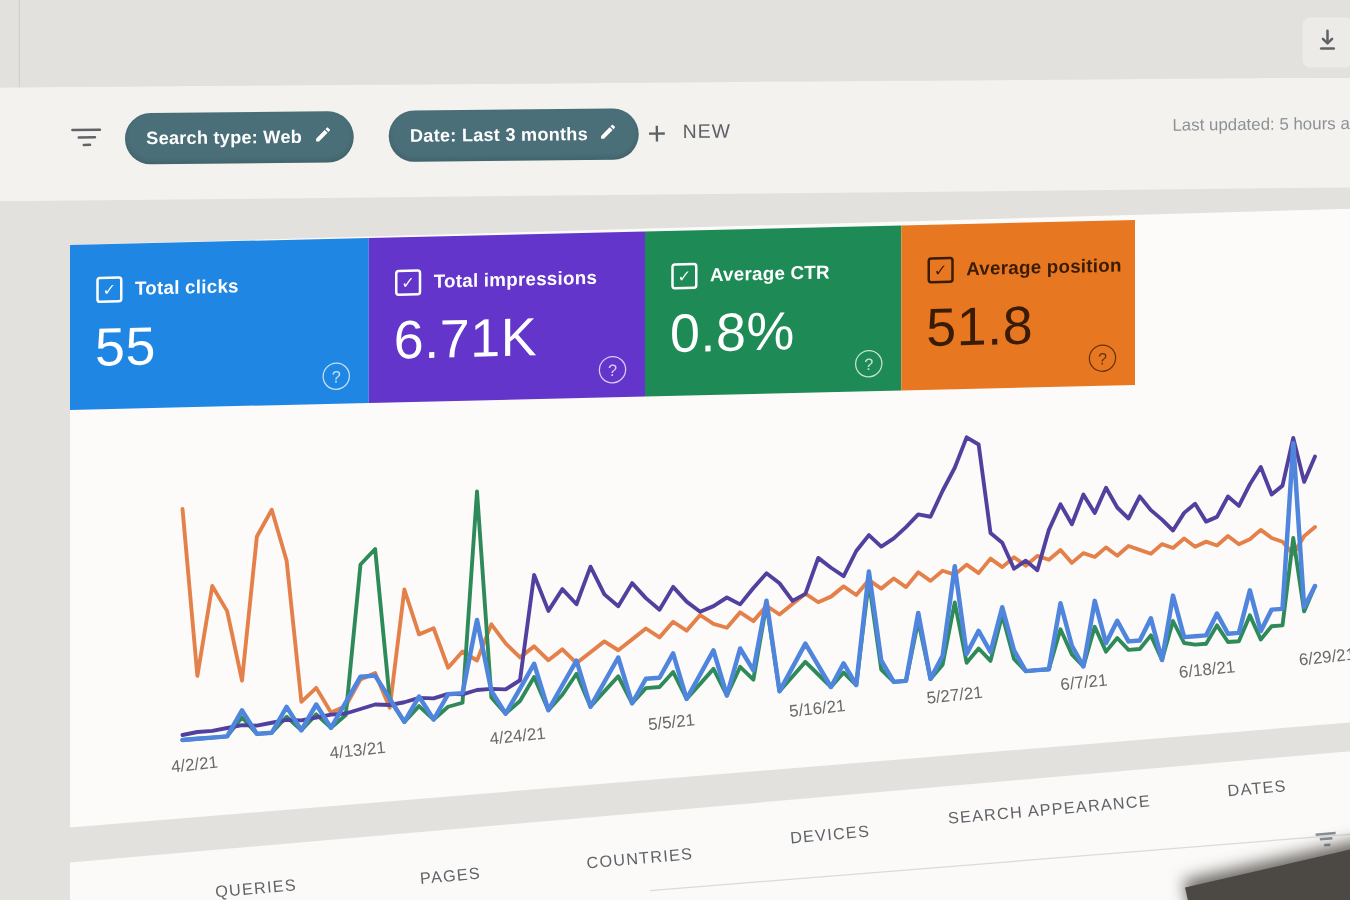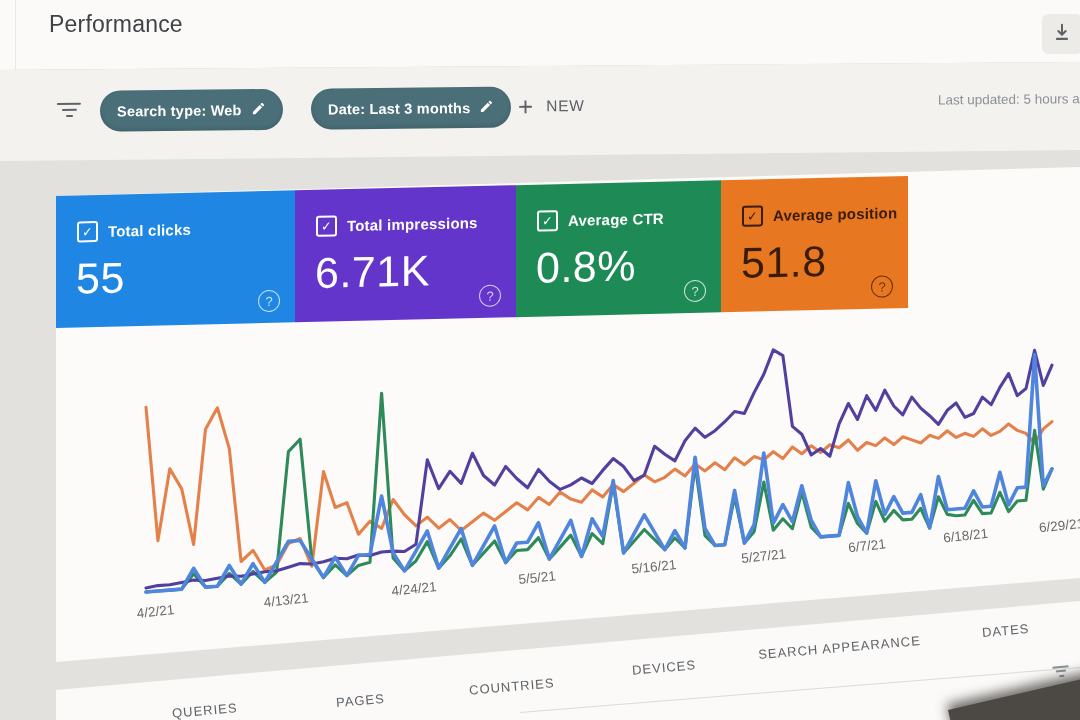--- a/index.html
+++ b/index.html
@@ -90,23 +90,20 @@
                transform:rotate(-13deg);transform-origin:left top;
                box-shadow:0 -6px 12px rgba(76,73,69,.8);}
 </style>
 </head>
 <body>
 
 <div class="stage">
 
   <div class="chart-panel"></div>
 
-  <div class="topbar">
-    <div class="app-title">Performance</div>
-  </div>
   <div class="download-btn">
     <span>
       <svg width="22" height="22" viewBox="0 0 24 24" fill="none" stroke="#5f6368" stroke-width="2.2" stroke-linecap="round" stroke-linejoin="round">
         <path d="M12 4v10"></path>
           <path d="M8 11l4 4 4-4"></path>
           <path d="M6.5 19.5h11"></path>
       </svg>
     </span>
   </div>
   <div class="left-divider"></div>

